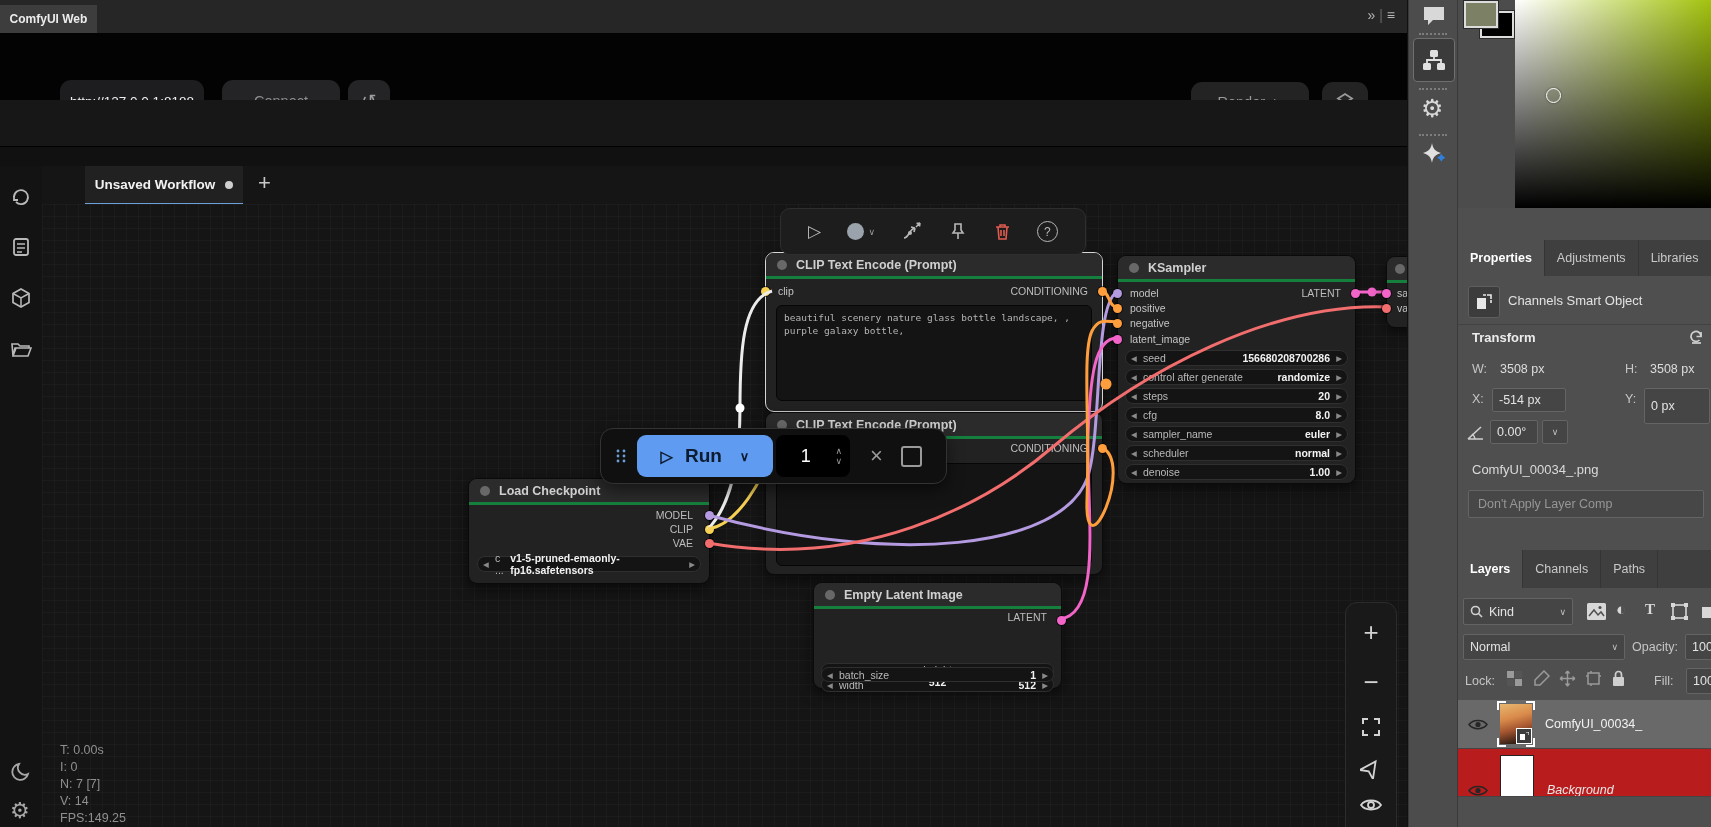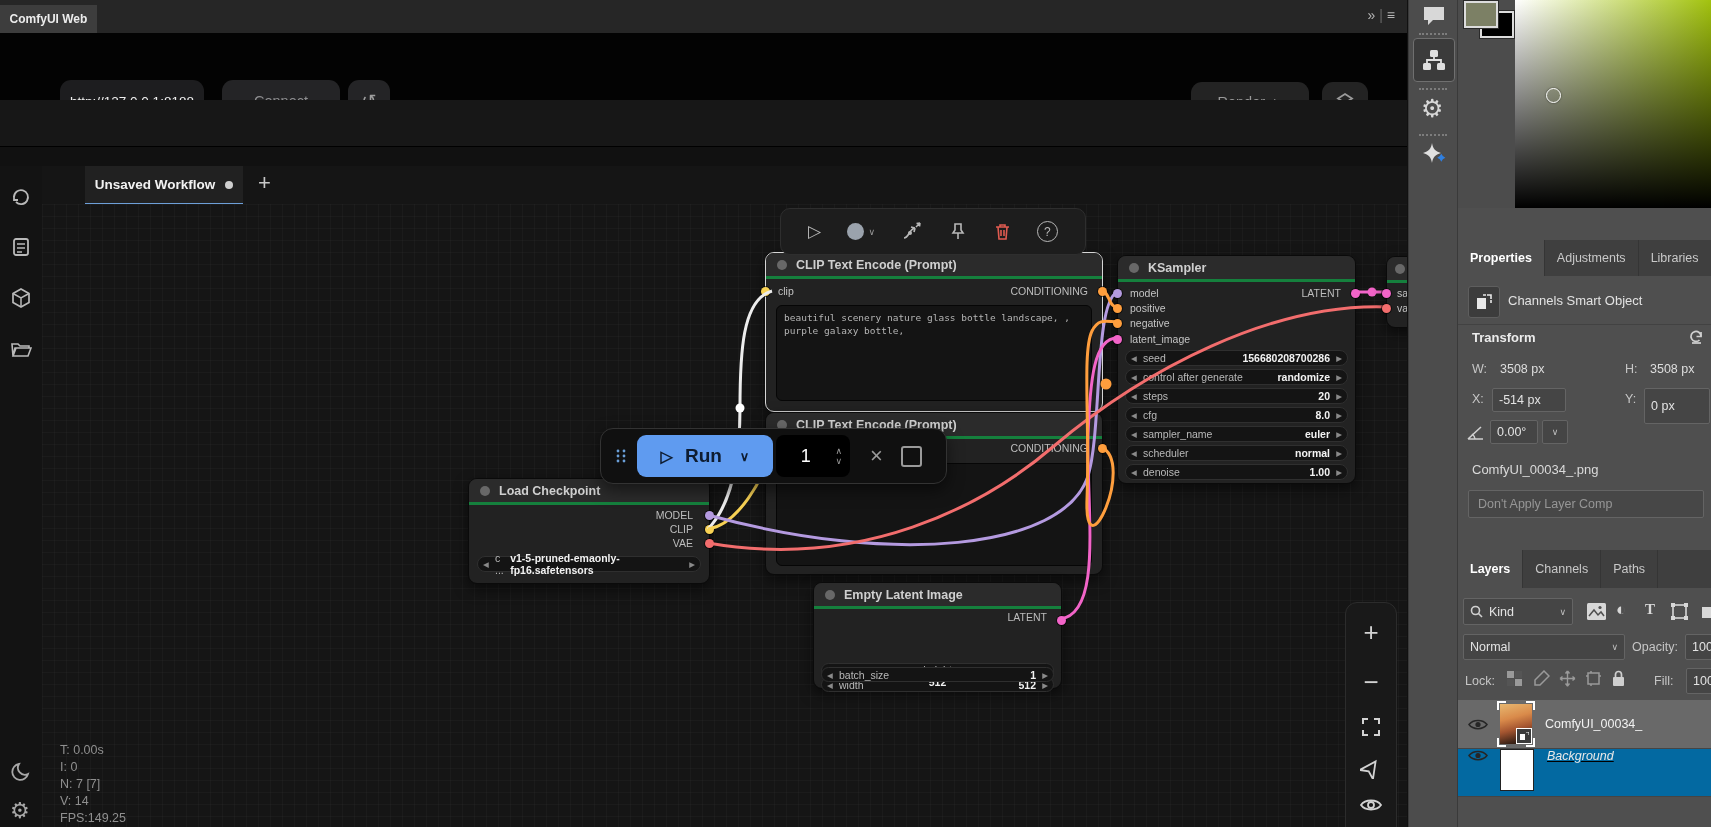--- a/index.html
+++ b/index.html
@@ -68,21 +68,21 @@
   #grad{left:57px;top:0;width:196px;height:208px;background-image:linear-gradient(to bottom,rgba(0,0,0,0),#000),linear-gradient(to right,#ffffff,#a2c20e);}
   #grad-cursor{left:31px;top:88px;width:13px;height:13px;border:1.5px solid #fff;border-radius:50%;box-shadow:0 0 2px rgba(0,0,0,.6);}
   .ps-tabs{left:0;width:253px;background:#3f3f3f;display:flex;}
   .ps-tab{height:100%;display:flex;align-items:center;justify-content:flex-start;color:#c9c9c9;font-size:12.5px;border-right:1px solid #353535;padding:0 12px;box-sizing:border-box;}
   .ps-tab.on{background:#4f4f4f;color:#fff;font-weight:700;}
   .ps-lab{color:#c6c6c6;font-size:12.5px;}
   .ps-val{color:#dedede;font-size:12.5px;}
   .ps-input{background:#454545;border:1px solid #646464;border-radius:2px;color:#e3e3e3;font-size:12.5px;display:flex;align-items:center;padding:0 6px;box-sizing:border-box;}
   .eye{width:20px;height:13px;}
   #layer-row1{left:0;top:700px;width:253px;height:48px;background:#696969;display:flex;align-items:center;}
-  #layer-row2{left:0;top:748px;width:253px;height:48px;background:#0369a1;border-top:1px solid #454545;display:flex;align-items:flex-start;text-decoration:underline;}
+  #layer-row2{left:0;top:748px;width:253px;height:48px;background:#b91c1c;border-top:1px solid #454545;display:flex;align-items:flex-end;}
   .thumb{width:32px;height:40px;flex:0 0 auto;position:relative;}
   .corner{position:absolute;width:7px;height:7px;border:2px solid #fff;}
 </style>
 </head>
 <body>
 
 <div id="app">
 
   <div id="paneltab-bar" class="abs">
     <div id="paneltab" class="abs">

